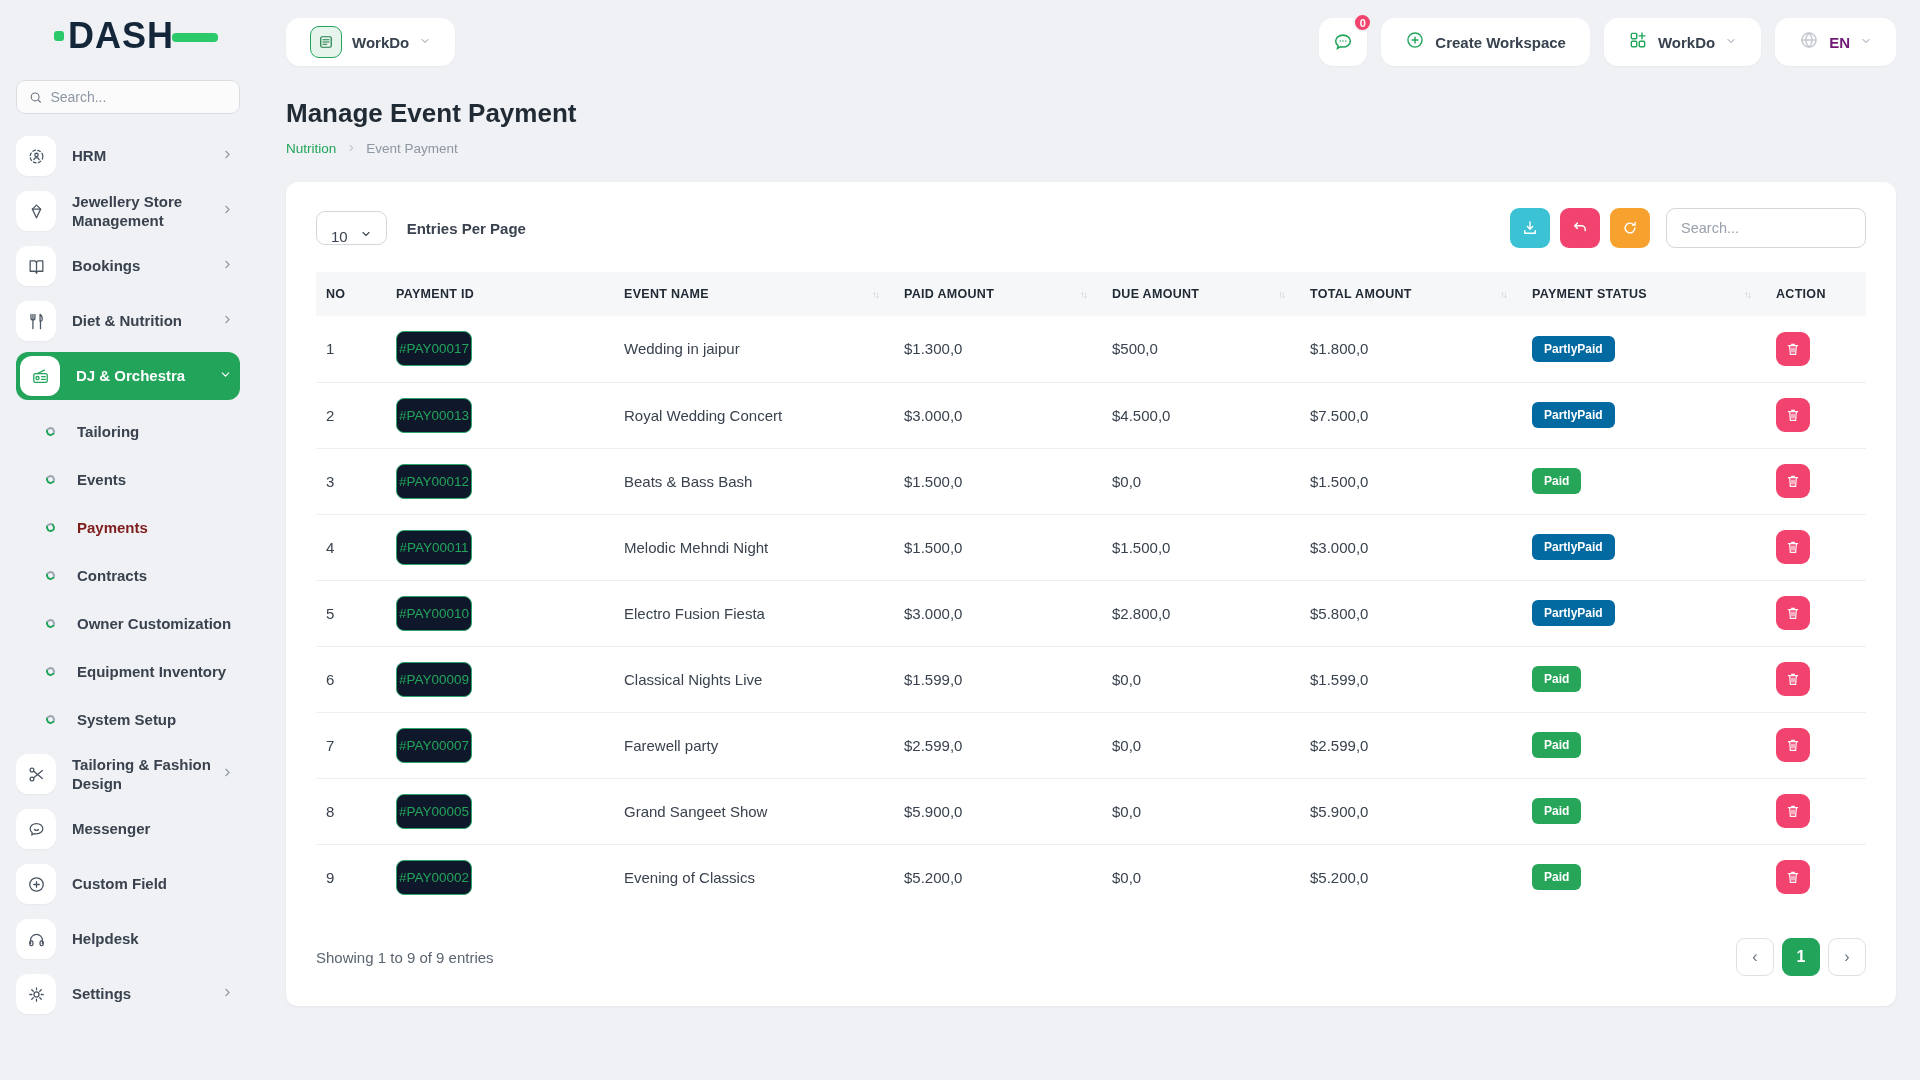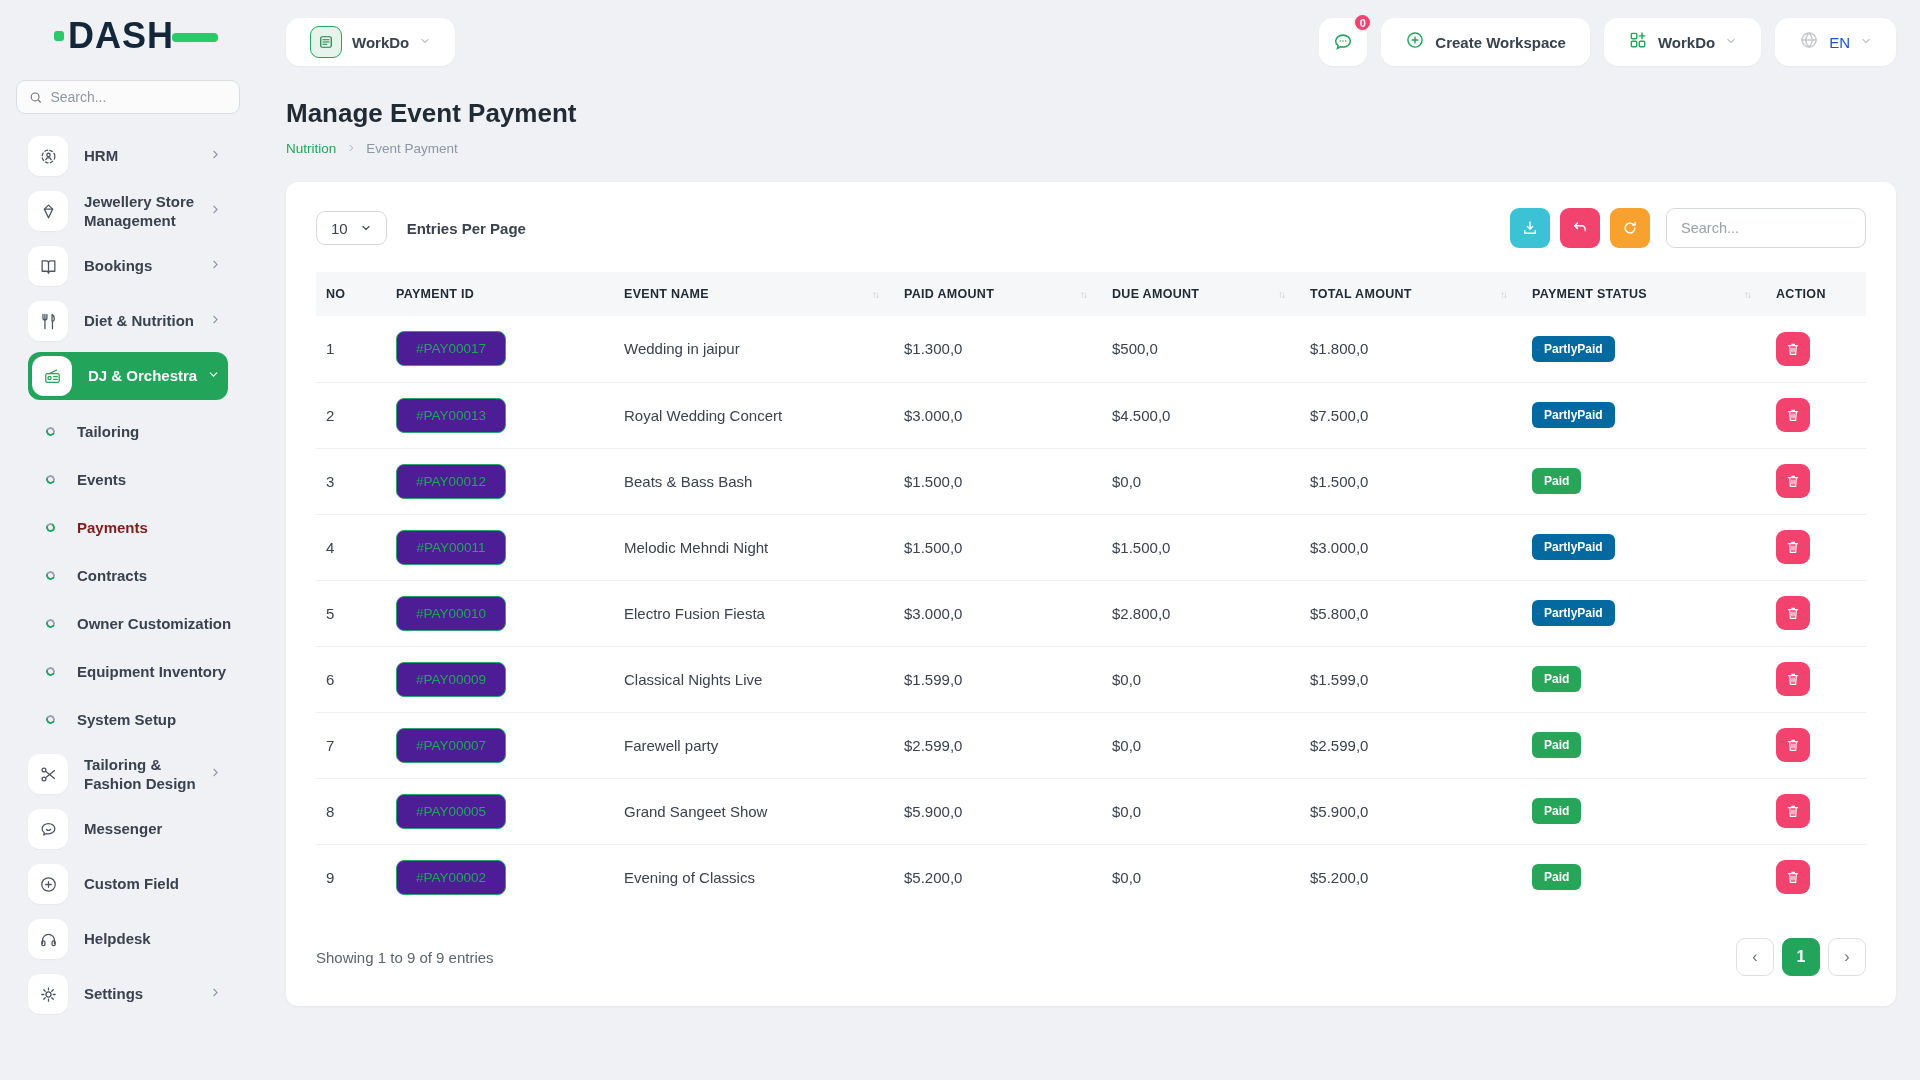--- a/index.html
+++ b/index.html
@@ -16,21 +16,21 @@
     border-radius:3px; background:#2bc96a; }
   .logo-bar { position:absolute; right:22px; top:33px; width:46px; height:9px; border-radius:4px;
     background:#2bc96a; }
   .side-search { display:flex; align-items:center; gap:8px; background:#fbfbfc;
     border:1px solid #d9dde2; border-radius:9px; height:34px; padding:0 12px; margin:8px 0 18px 0; }
   .side-search svg { width:15px; height:15px; stroke:#6b7480; }
   .side-search input { border:0; outline:0; background:transparent; font-size:14px; color:#39434f;
     width:100%; font-family:inherit; }
   .side-search input::placeholder { color:#8d97a3; }
 
-  .side-item { display:flex; align-items:center; min-height:48px; margin:7px 12px; border-radius:12px;
+  .side-item { display:flex; align-items:center; min-height:48px; margin:7px 0; border-radius:12px;
     cursor:pointer; padding-right:6px; }
   .icon-box { width:40px; height:40px; flex:0 0 40px; background:#ffffff; border-radius:12px;
     display:flex; align-items:center; justify-content:center; box-shadow:0 1px 2px rgba(20,30,45,.04); }
   .icon-box svg { width:19px; height:19px; stroke:#4a5462; fill:none; stroke-width:1.6;
     stroke-linecap:round; stroke-linejoin:round; }
   .side-label { flex:1; margin-left:16px; font-size:15px; font-weight:600; color:#39424e; line-height:1.3; }
   .chev svg { width:13px; height:13px; stroke:#8b95a1; fill:none; stroke-width:2; stroke-linecap:round; }
   .side-item.active { background:#22a55b; padding:4px 8px 4px 4px; }
   .side-item.active .side-label { color:#ffffff; }
   .side-item.active .icon-box svg { stroke:#22a55b; }
@@ -55,33 +55,33 @@
   .tiny-chev svg { width:12px; height:12px; stroke:#8b95a1; stroke-width:2; fill:none; stroke-linecap:round; }
   .topbar-right { display:flex; align-items:center; gap:14px; }
   .icon-pill { width:48px; height:48px; padding:0; justify-content:center; position:relative; }
   .icon-pill svg { width:22px; height:22px; stroke:#22a55b; fill:none; stroke-width:1.7; stroke-linecap:round; }
   .badge { position:absolute; top:-5px; right:-5px; min-width:19px; height:19px; border-radius:10px;
     background:#f2426e; color:#fff; font-size:11px; font-weight:700; display:flex; align-items:center;
     justify-content:center; border:2px solid #eff1f4; }
   .g-icon svg { width:20px; height:20px; fill:none; stroke-width:1.7; stroke-linecap:round; }
   .green-stroke { stroke:#22a55b; }
   .gray-stroke { stroke:#c3c9cf; }
-  .lang { color:#1d4ed8; font-weight:400; font-size:15px; }
+  .lang { color:#701a75; font-weight:700; font-size:15px; }
 
   .page-title { margin-top:26px; font-size:26px; font-weight:700; color:#212b36; }
   .breadcrumb { display:flex; align-items:center; gap:10px; margin-top:12px; font-size:13.5px; }
   .breadcrumb .home { color:#22a55b; cursor:pointer; }
   .breadcrumb .sep svg { width:10px; height:10px; stroke:#9aa3ad; stroke-width:2; fill:none; }
   .breadcrumb .current { color:#8d97a2; }
 
   
   .card { margin-top:26px; background:#ffffff; border-radius:12px; padding:26px 30px 30px 30px;
     box-shadow:0 1px 3px rgba(20,30,45,.05); }
   .controls { display:flex; align-items:center; }
-  .entries-select { display:flex; align-items:center; gap:12px; border:1px solid #d3d8dd;
+  .entries-select { display:flex; align-items:flex-start; gap:12px; border:1px solid #d3d8dd;
     border-radius:9px; height:28px; padding:16px 14px; cursor:pointer; }
   .entries-select .val { font-size:15px; color:#39424e; }
   .entries-select svg { width:12px; height:12px; stroke:#39424e; stroke-width:2.2; fill:none; stroke-linecap:round; }
   .entries-label { margin-left:20px; font-size:15px; font-weight:600; color:#39424e; }
   .controls .spacer { flex:1; }
   .sq-btn { width:40px; height:40px; border-radius:9px; border:0; display:flex; align-items:center;
     justify-content:center; cursor:pointer; margin-left:10px; }
   .sq-btn svg { width:18px; height:18px; stroke:#ffffff; fill:none; stroke-width:1.9; stroke-linecap:round; stroke-linejoin:round; }
   .btn-teal { background:#3bc2d5; }
   .btn-pink { background:#f2426e; }
@@ -91,21 +91,21 @@
   .tbl-search::placeholder { color:#98a1ac; }
 
   table { width:100%; border-collapse:collapse; margin-top:24px; }
   thead th { background:#f6f7f9; text-align:left; font-size:12.5px; font-weight:700;
     letter-spacing:.3px; color:#212b36; padding:15px 10px; white-space:nowrap; }
   thead th .th-inner { display:flex; align-items:center; justify-content:space-between; }
   .sort { font-size:10px; color:#c3c9d0; letter-spacing:-2px; padding-right:6px; }
   tbody td { padding:0 10px; height:66px; border-bottom:1px solid #edeff2; font-size:15px; color:#39424e; }
   tbody tr:last-child td { border-bottom:0; }
   .pay-pill { display:inline-block; border:1px solid #2aa56b; color:#22a55b; font-size:13.5px;
-    border-radius:8px; padding:9px 0; width:110px; text-align:center; cursor:pointer; background:#4c1d95; }
+    border-radius:8px; padding:9px 0; width:76px; text-align:center; cursor:pointer; background:#0f172a; }
   .status-badge { display:inline-block; color:#fff; font-size:12px; font-weight:600; border-radius:6px;
     padding:6px 12px; }
   .badge-paid { background:#27a65a; }
   .badge-partly { background:#0369a1; }
   .trash-btn { width:34px; height:34px; border-radius:9px; background:#f2426e; border:0; cursor:pointer;
     display:flex; align-items:center; justify-content:center; }
   .trash-btn svg { width:16px; height:16px; stroke:#ffffff; fill:none; stroke-width:1.7; stroke-linecap:round; }
 
   .card-footer { display:flex; align-items:center; justify-content:space-between; margin-top:28px;gap:35px; }
   .summary { font-size:15px; color:#5b6570; }

